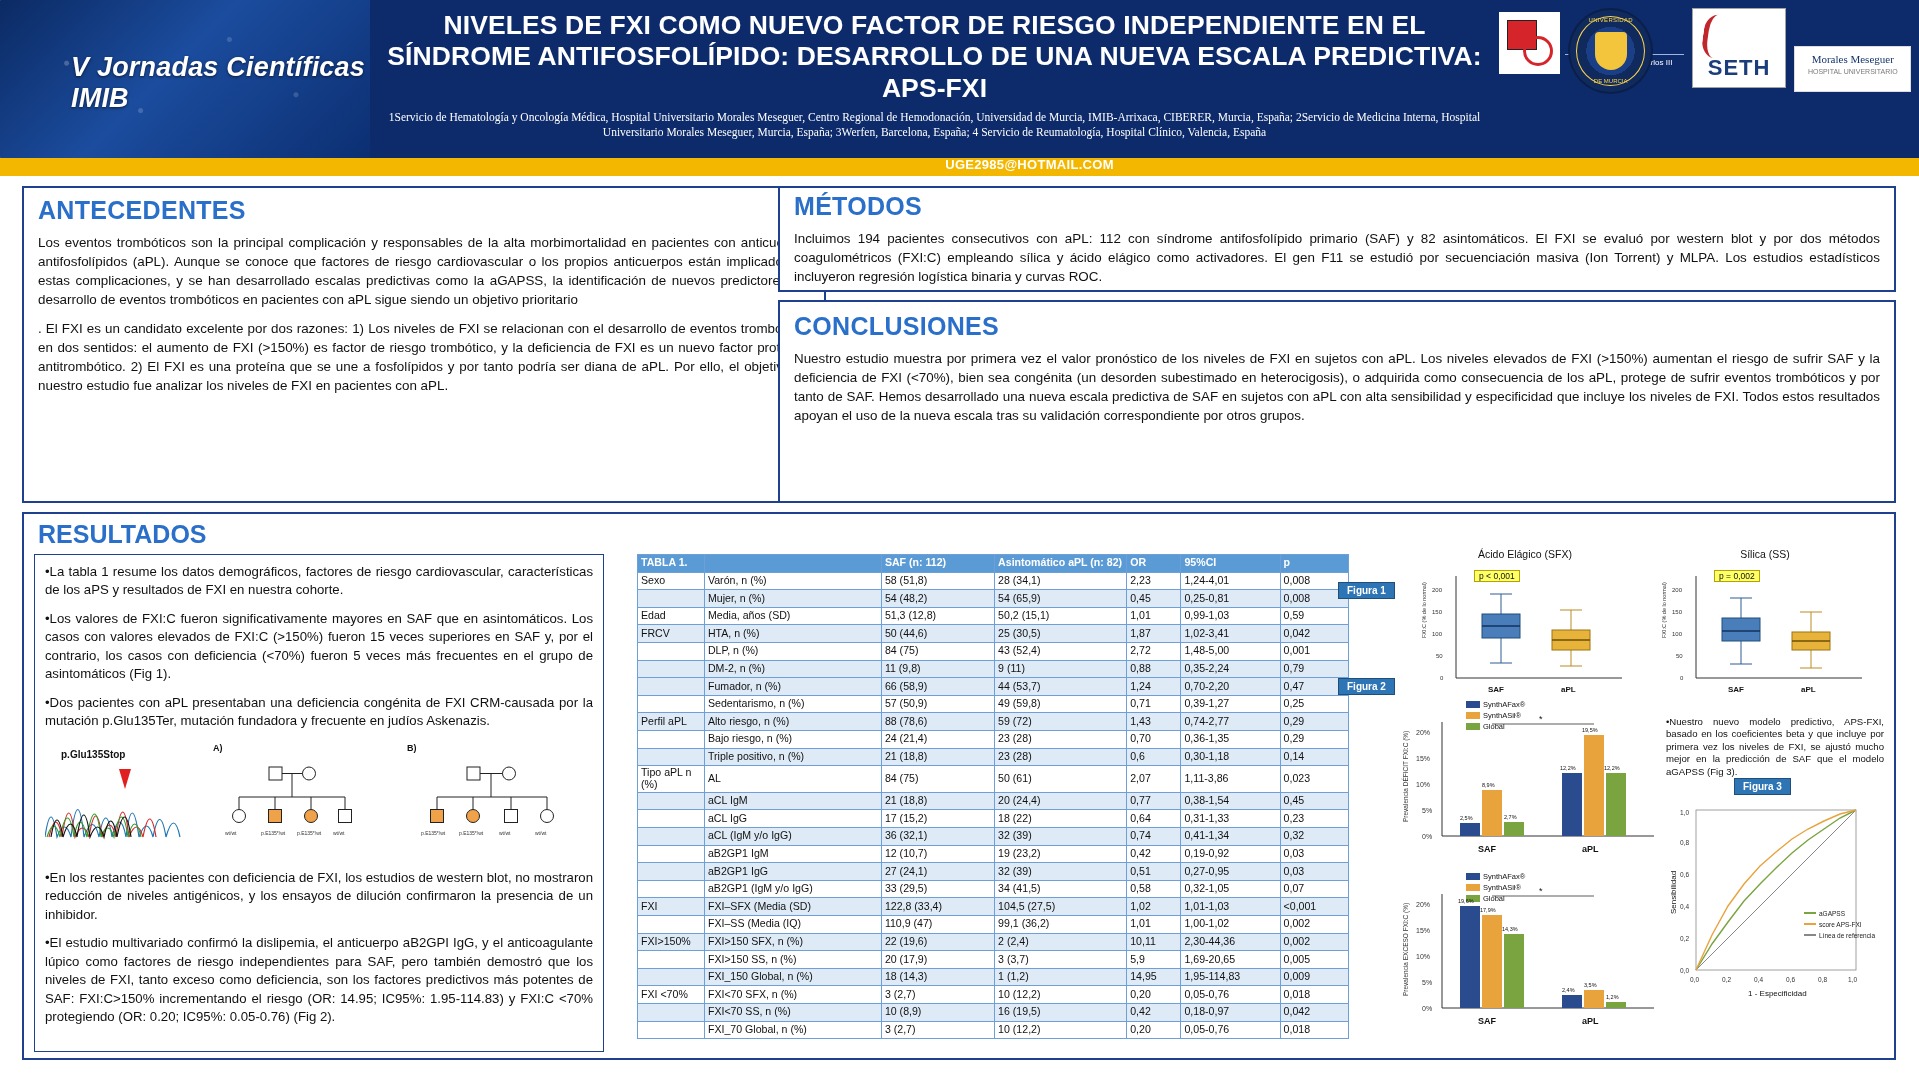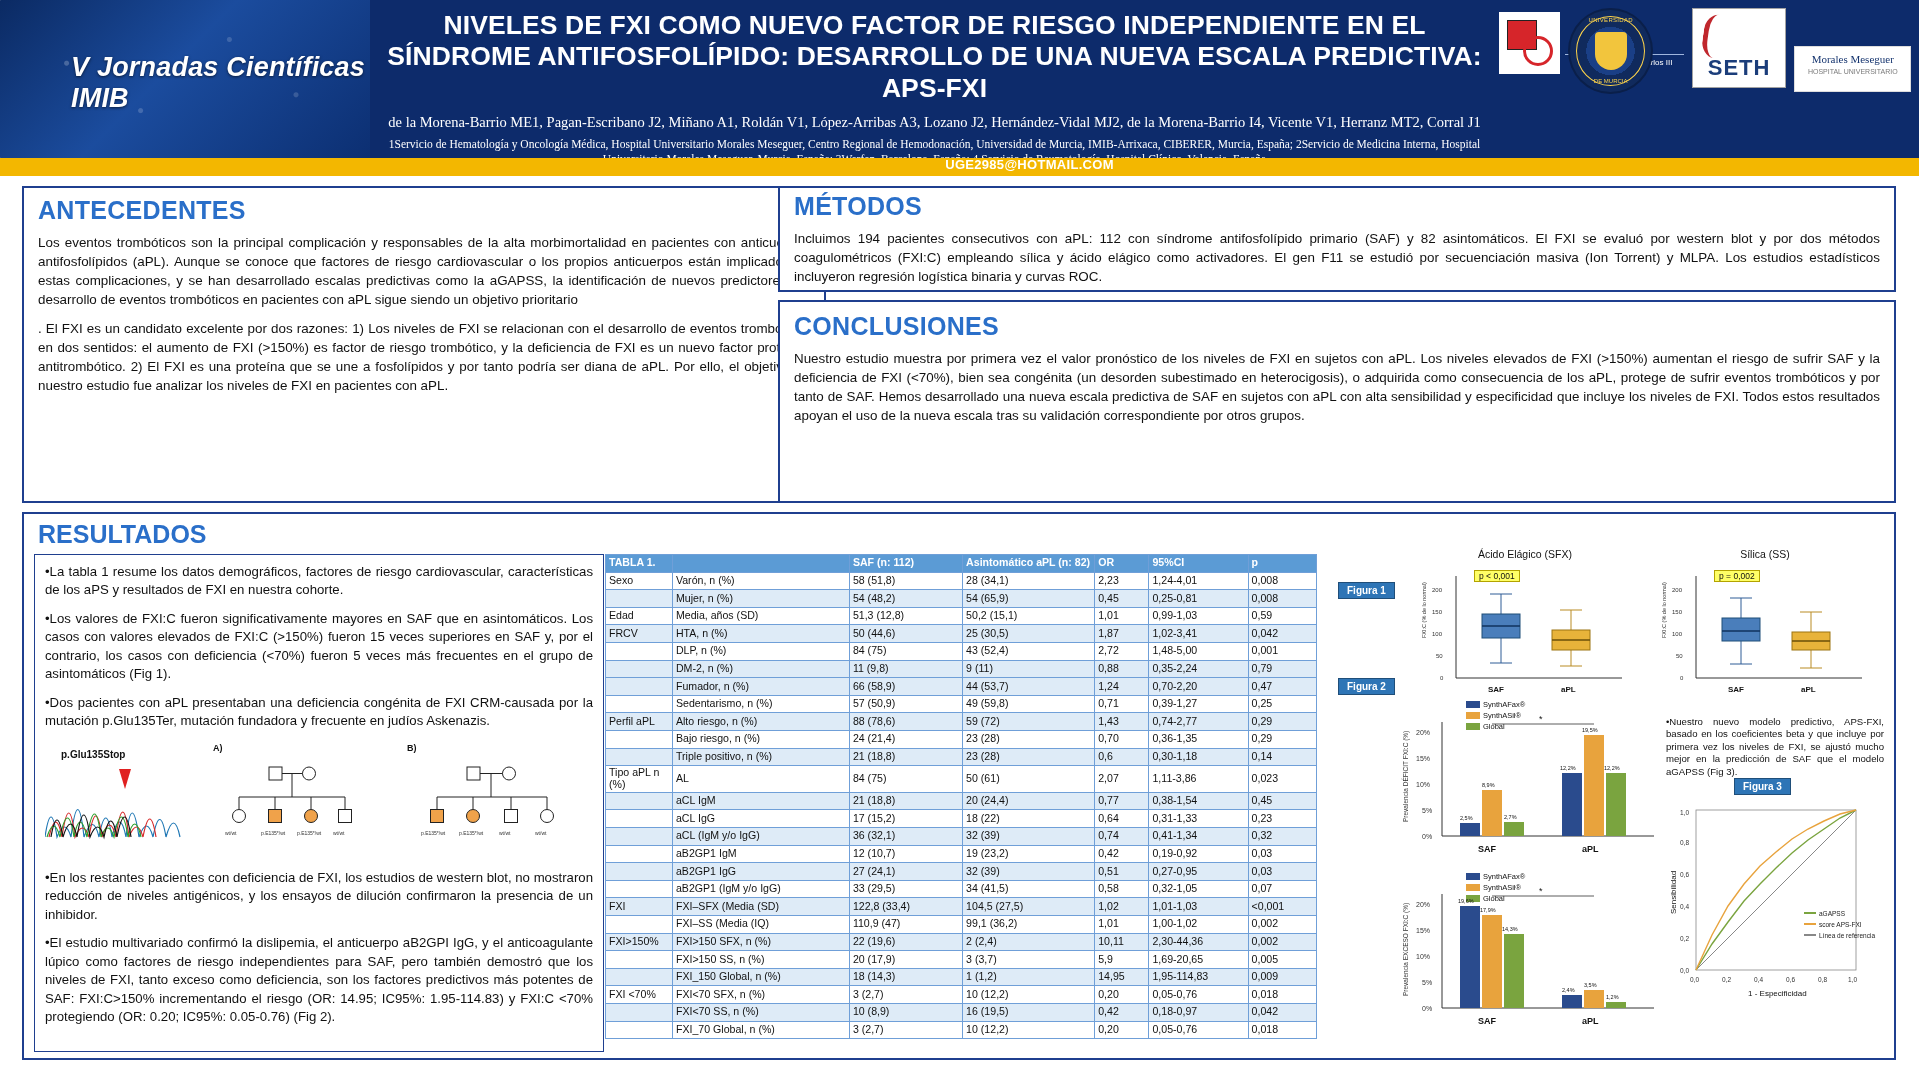--- a/index.html
+++ b/index.html
@@ -123,21 +123,21 @@
   .seq-label { position:absolute; left:16px; top:8px; font-size:10px; font-weight:bold; color:#111; z-index:3;}
   .arrow-red { position:absolute; left:74px; top:28px; width:0; height:0;
     border-left:6px solid transparent; border-right:6px solid transparent; border-top:20px solid #e02020; z-index:3;}
   .ped { position:absolute; top:2px; font-size:7px; }
   .ped-a { left:168px; width:180px; height:110px; }
   .ped-b { left:362px; width:186px; height:110px; }
   .ped .tag { font-size:9px; font-weight:bold; }
   .sq, .ci { position:absolute; width:13px; height:13px; border:1.2px solid #222; }
 
   
-  .tbl-wrap { position:absolute; left:560px; top:40px; width:813px; height:498px;padding-left:21px; }
+  .tbl-wrap { position:absolute; left:592px; top:40px; width:813px; height:498px;padding-left:21px; }
   table.t1 { border-collapse:collapse; width:712px; font-size:10.6px; }
   table.t1 th, table.t1 td { border:1px solid #6f9fd8; padding:1px 3px; height:17.6px; line-height:1.12; }
   table.t1 thead th { background:#5b9bd5; color:#ffffff; font-weight:bold; text-align:left; font-size:10.6px; }
   table.t1 td.grp { background:#ffffff; font-weight:normal; }
   table.t1 tr.alt td { background:#deebf7; }
   table.t1 td.num { text-align:left; }
   .tcol-a { width:56px; } .tcol-b { width:150px; } .tcol-c { width:96px; }
   .tcol-d { width:112px; } .tcol-e { width:46px; } .tcol-f { width:84px; } .tcol-g { width:58px; }
 
   
@@ -158,21 +158,20 @@
 <body>
 
 <div id="poster">
 
   <div class="header">
     <div class="hdr-left">
       <div class="jornadas">V Jornadas Científicas IMIB</div>
     </div>
     <div class="hdr-center">
       <div class="poster-title">NIVELES DE FXI COMO NUEVO FACTOR DE RIESGO INDEPENDIENTE EN EL SÍNDROME ANTIFOSFOLÍPIDO: DESARROLLO DE UNA NUEVA ESCALA PREDICTIVA: APS-FXI</div>
-      <div class="authors">de la Morena-Barrio ME1, Pagan-Escribano J2, Miñano A1, Roldán V1, López-Arribas A3, Lozano J2, Hernández-Vidal MJ2, de la Morena-Barrio I4, Vicente V1, Herranz MT2, Corral J1</div>
       <div class="affils">1Servicio de Hematología y Oncología Médica, Hospital Universitario Morales Meseguer, Centro Regional de Hemodonación, Universidad de Murcia, IMIB-Arrixaca, CIBERER, Murcia, España; 2Servicio de Medicina Interna, Hospital Universitario Morales Meseguer, Murcia, España; 3Werfen, Barcelona, España; 4 Servicio de Reumatología, Hospital Clínico, Valencia, España</div>
     </div>
     <div class="hdr-right">
       <div class="logo-imib">
         <div class="sq"></div>
           <div class="circ"></div>
       </div>
       <div class="logo-um">
         <div class="ring"></div>
         <div class="txt1">UNIVERSIDAD</div>

